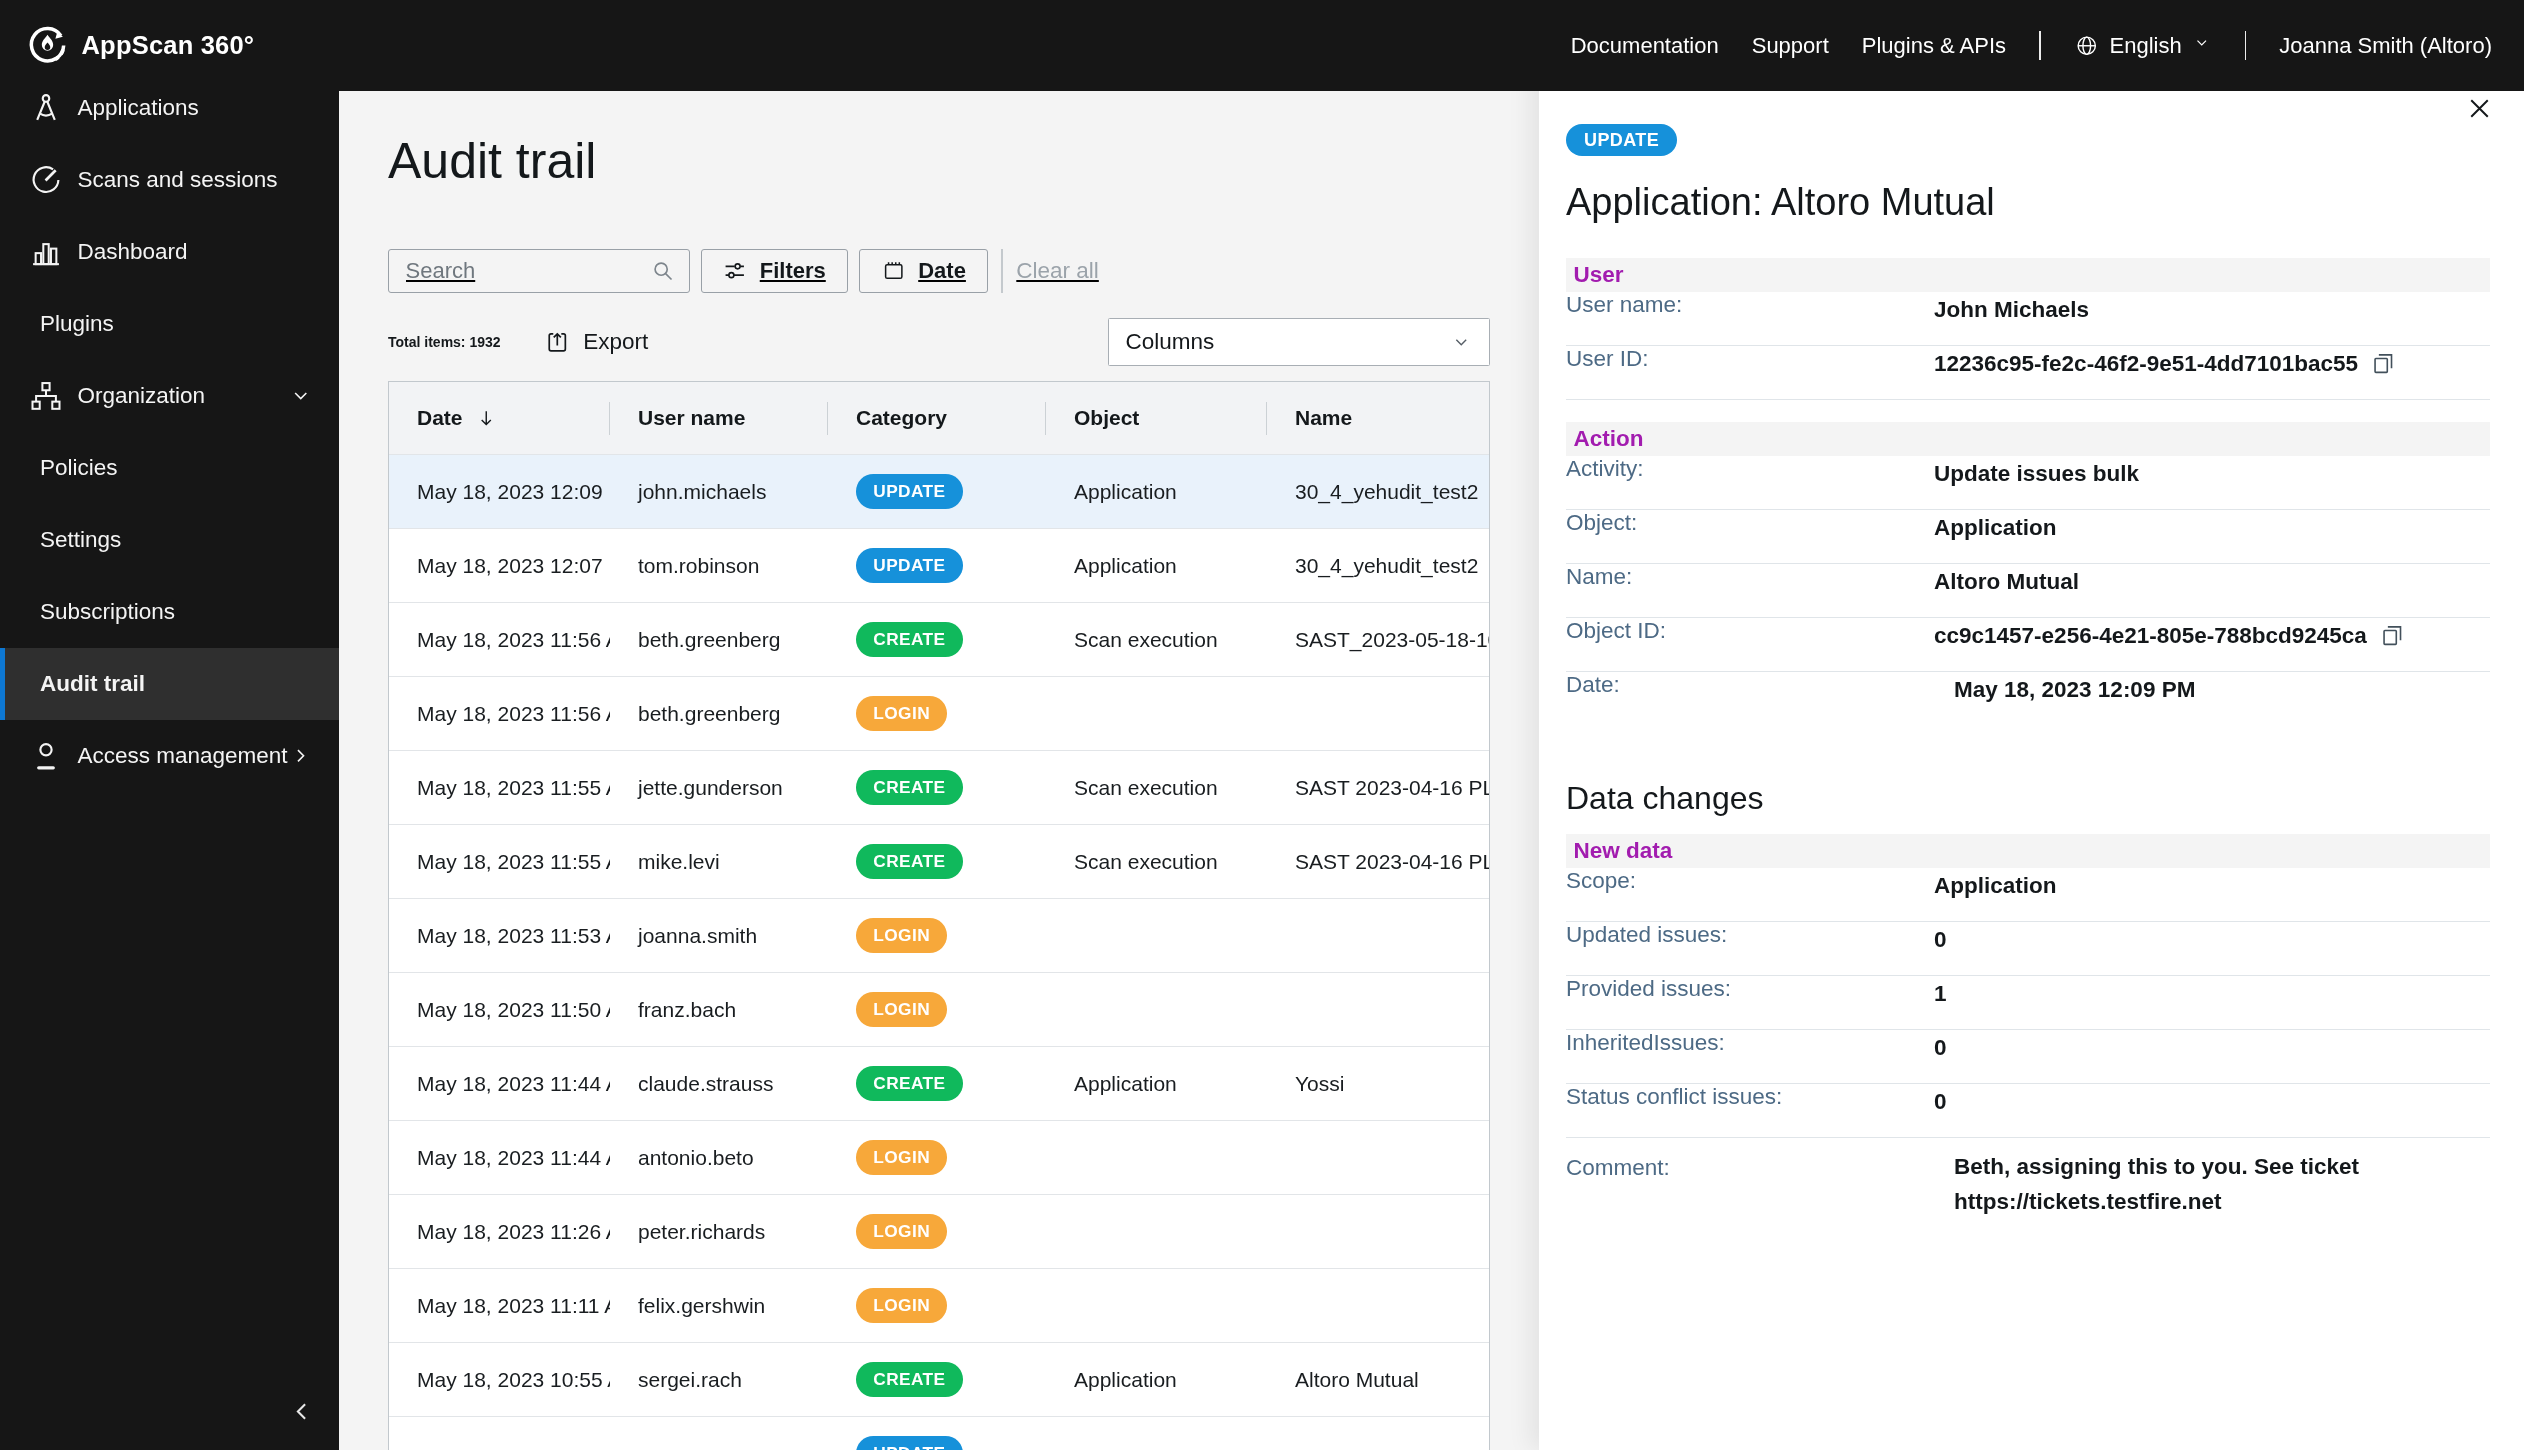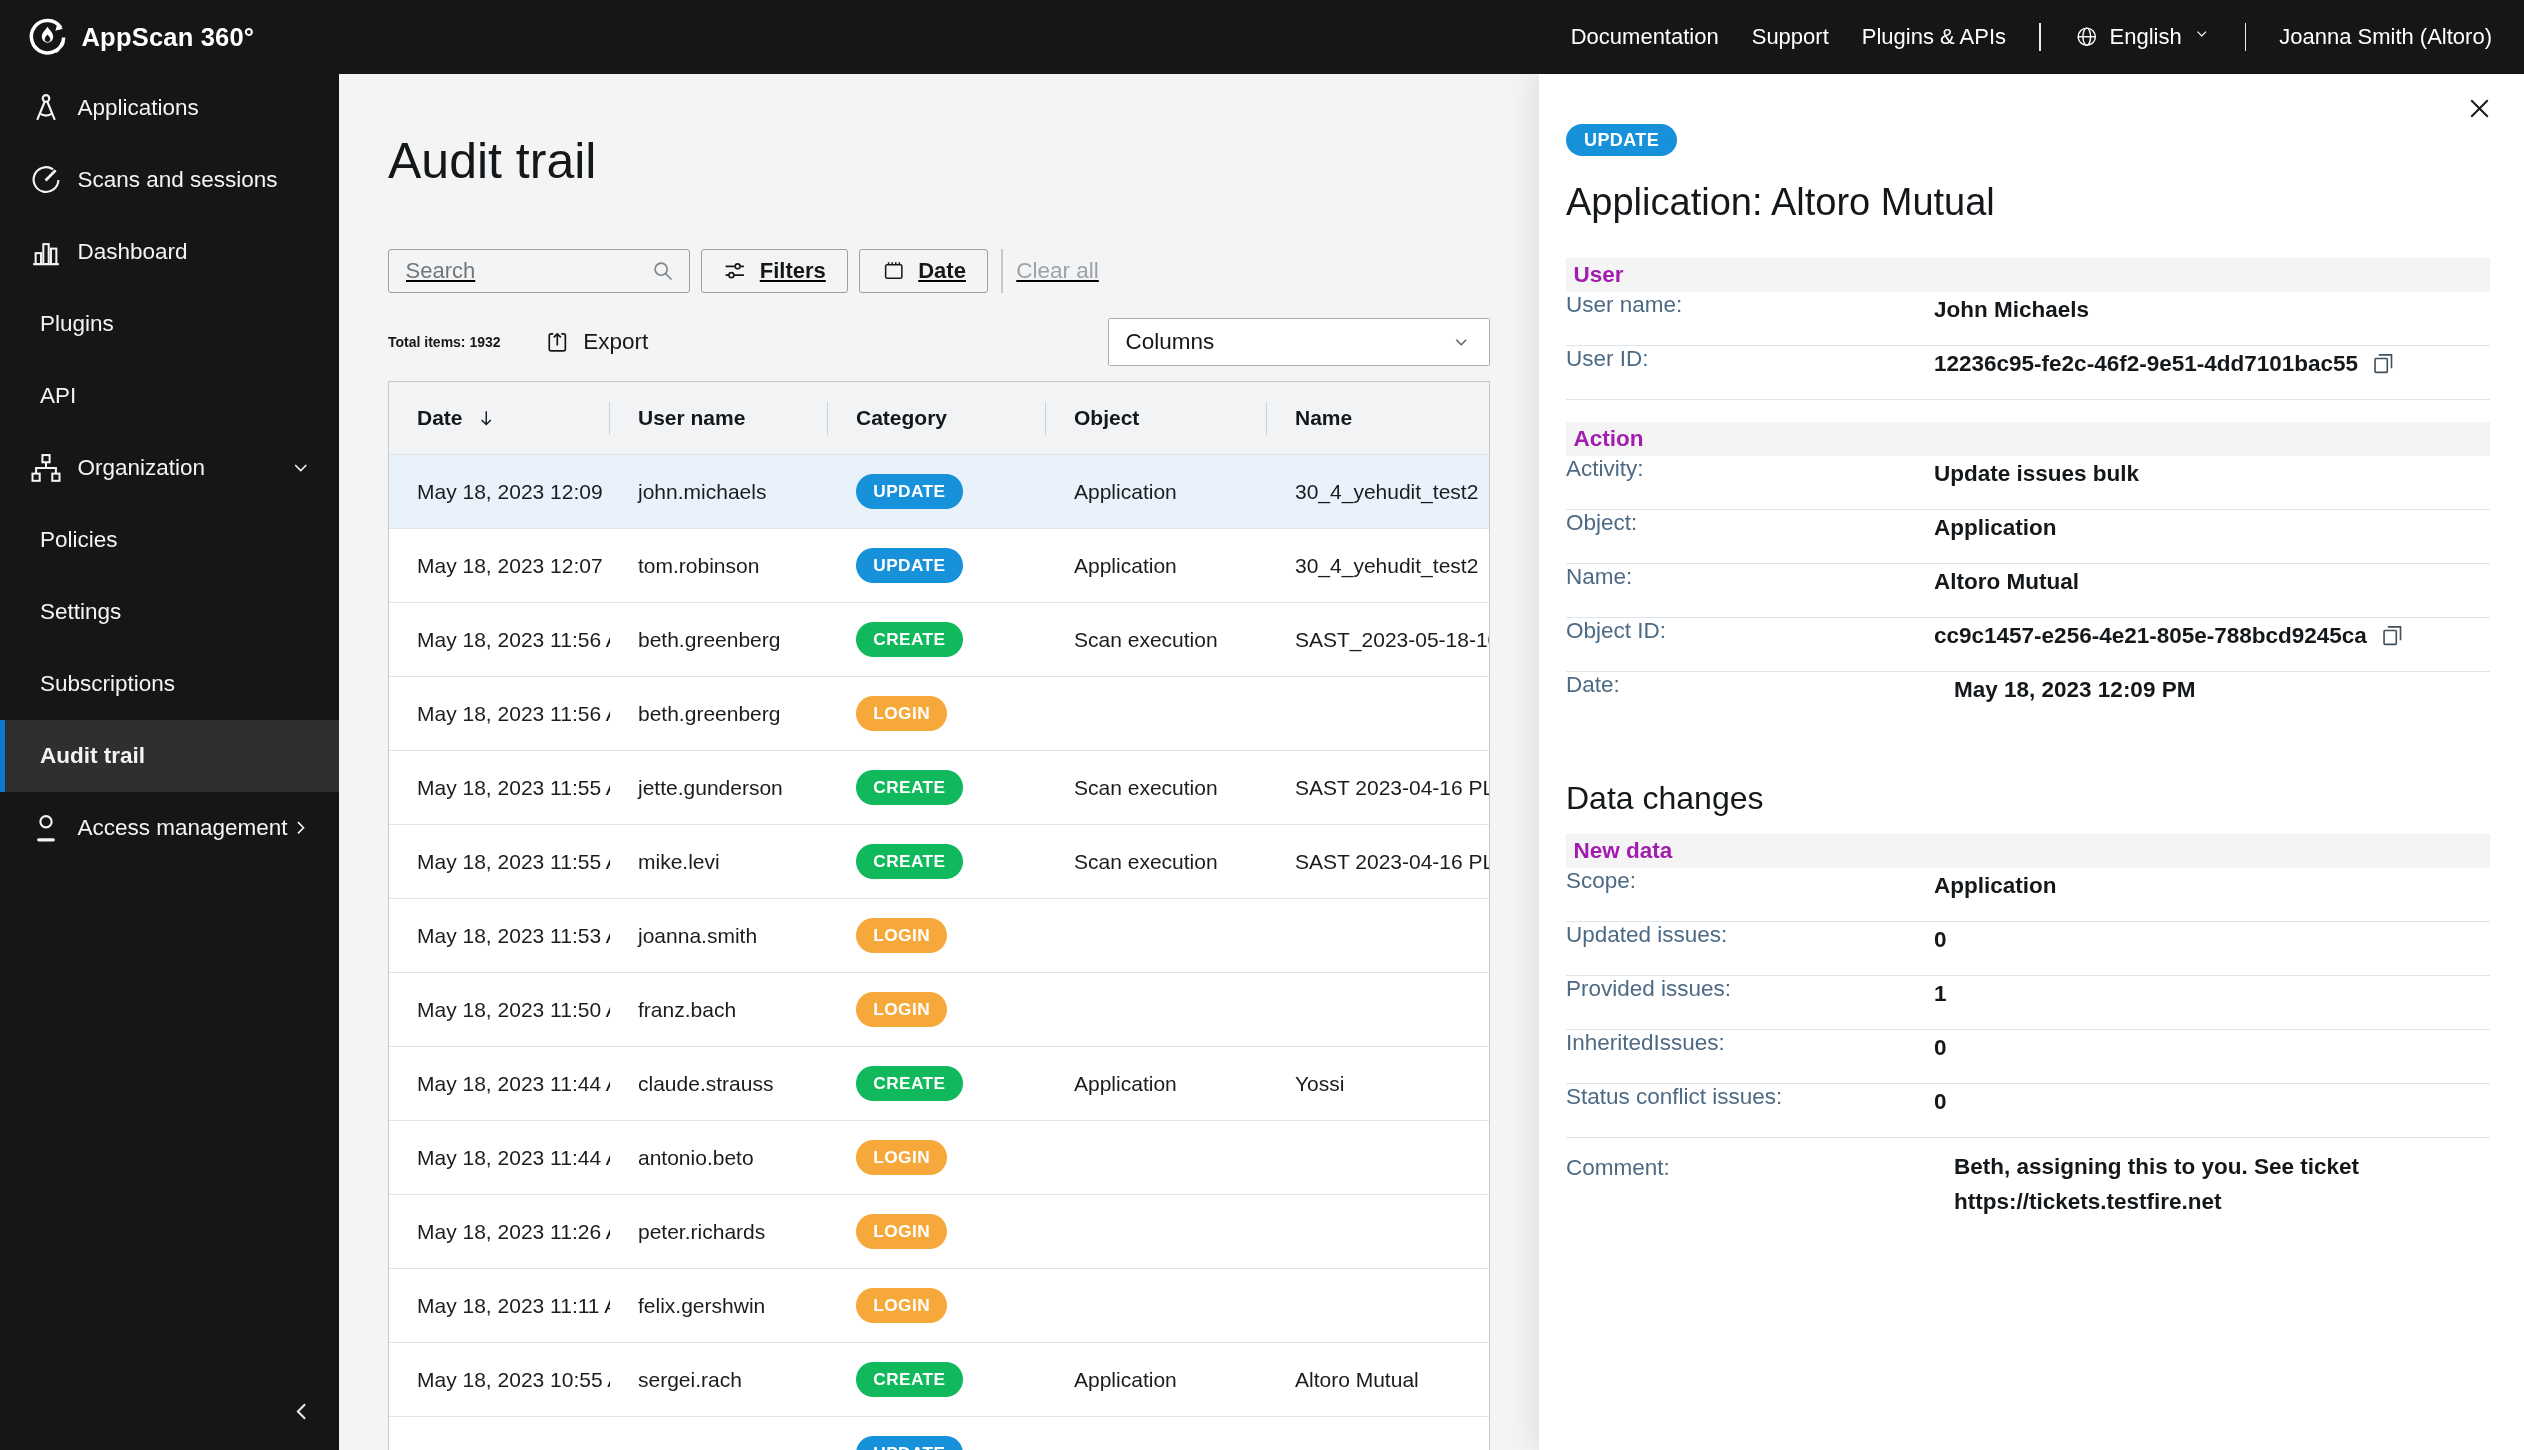--- a/index.html
+++ b/index.html
@@ -1,21 +1,21 @@
 <!DOCTYPE html>
 <html style="--topbar-bg: #161616; --sidebar-bg: #161616; --page-bg: #f4f4f4; --accent-blue: #0d77d2; --update-badge: #1691da; --selected-row: #e9f2fb;font-size:12px"><head>
 <meta charset="utf-8">
 <style>
   * { margin:0; padding:0; box-sizing:border-box; }
   html,body { width:2525px; height:1450px; }
   body { font-family:"Liberation Sans", sans-serif; background:#e9e9e9; }
   .stage { position:relative; width:2525px; height:1450px; overflow:hidden; background:var(--page-bg,#f4f4f4); }
 
   
-  .topbar { position:absolute; left:0; top:0; width:2525px; height:74px;
+  .topbar { position:absolute; left:0; top:0; width:2525px; height:91px;
             background:var(--topbar-bg,#161616); display:flex; align-items:center; z-index:30; }
   .logo { display:flex; align-items:center; gap:13.5px; padding-left:27px; }
   .logo-icon { width:41px; height:41px; display:inline-flex; }
   .logo-icon svg { width:100%; height:100%; }
   .logo-text { color:#ffffff; font-size:25.5px; font-weight:600; letter-spacing:0.2px; }
   .top-right { margin-left:auto; display:flex; align-items:center; gap:33px; padding-right:33px; color:#ffffff; font-size:22px; }
   .top-link { cursor:pointer; white-space:nowrap; }
   .top-divider { width:1.5px; height:28.6px; background:rgba(255,255,255,.92); }
   .lang { display:flex; align-items:flex-start; gap:10.5px; cursor:pointer; }
   .lang .icon-20 { width:25.5px; height:25.5px; color:#fff; }
@@ -196,25 +196,20 @@
             </svg>
           </span>
     <span class="side-label">Dashboard</span>
     <span class="side-chev"></span>
   </div>
         <div class="side-item sub">
 
     <span class="side-label">Plugins</span>
     <span class="side-chev"></span>
   </div>
-        <div class="side-item sub">
-
-    <span class="side-label">API</span>
-    <span class="side-chev"></span>
-  </div>
         <div class="side-item">
     <span class="side-icon">
             <svg viewBox="0 0 32 32" fill="none" stroke="currentColor" stroke-width="1.8">
               <rect x="12.8" y="4.5" width="6.4" height="6.4"></rect>
               <rect x="4" y="21" width="6.4" height="6.4"></rect>
               <rect x="21.6" y="21" width="6.4" height="6.4"></rect>
               <path d="M16 10.9 V16 M7.2 21 V16 H24.8 V21"></path>
             </svg>
           </span>
     <span class="side-label">Organization</span>

